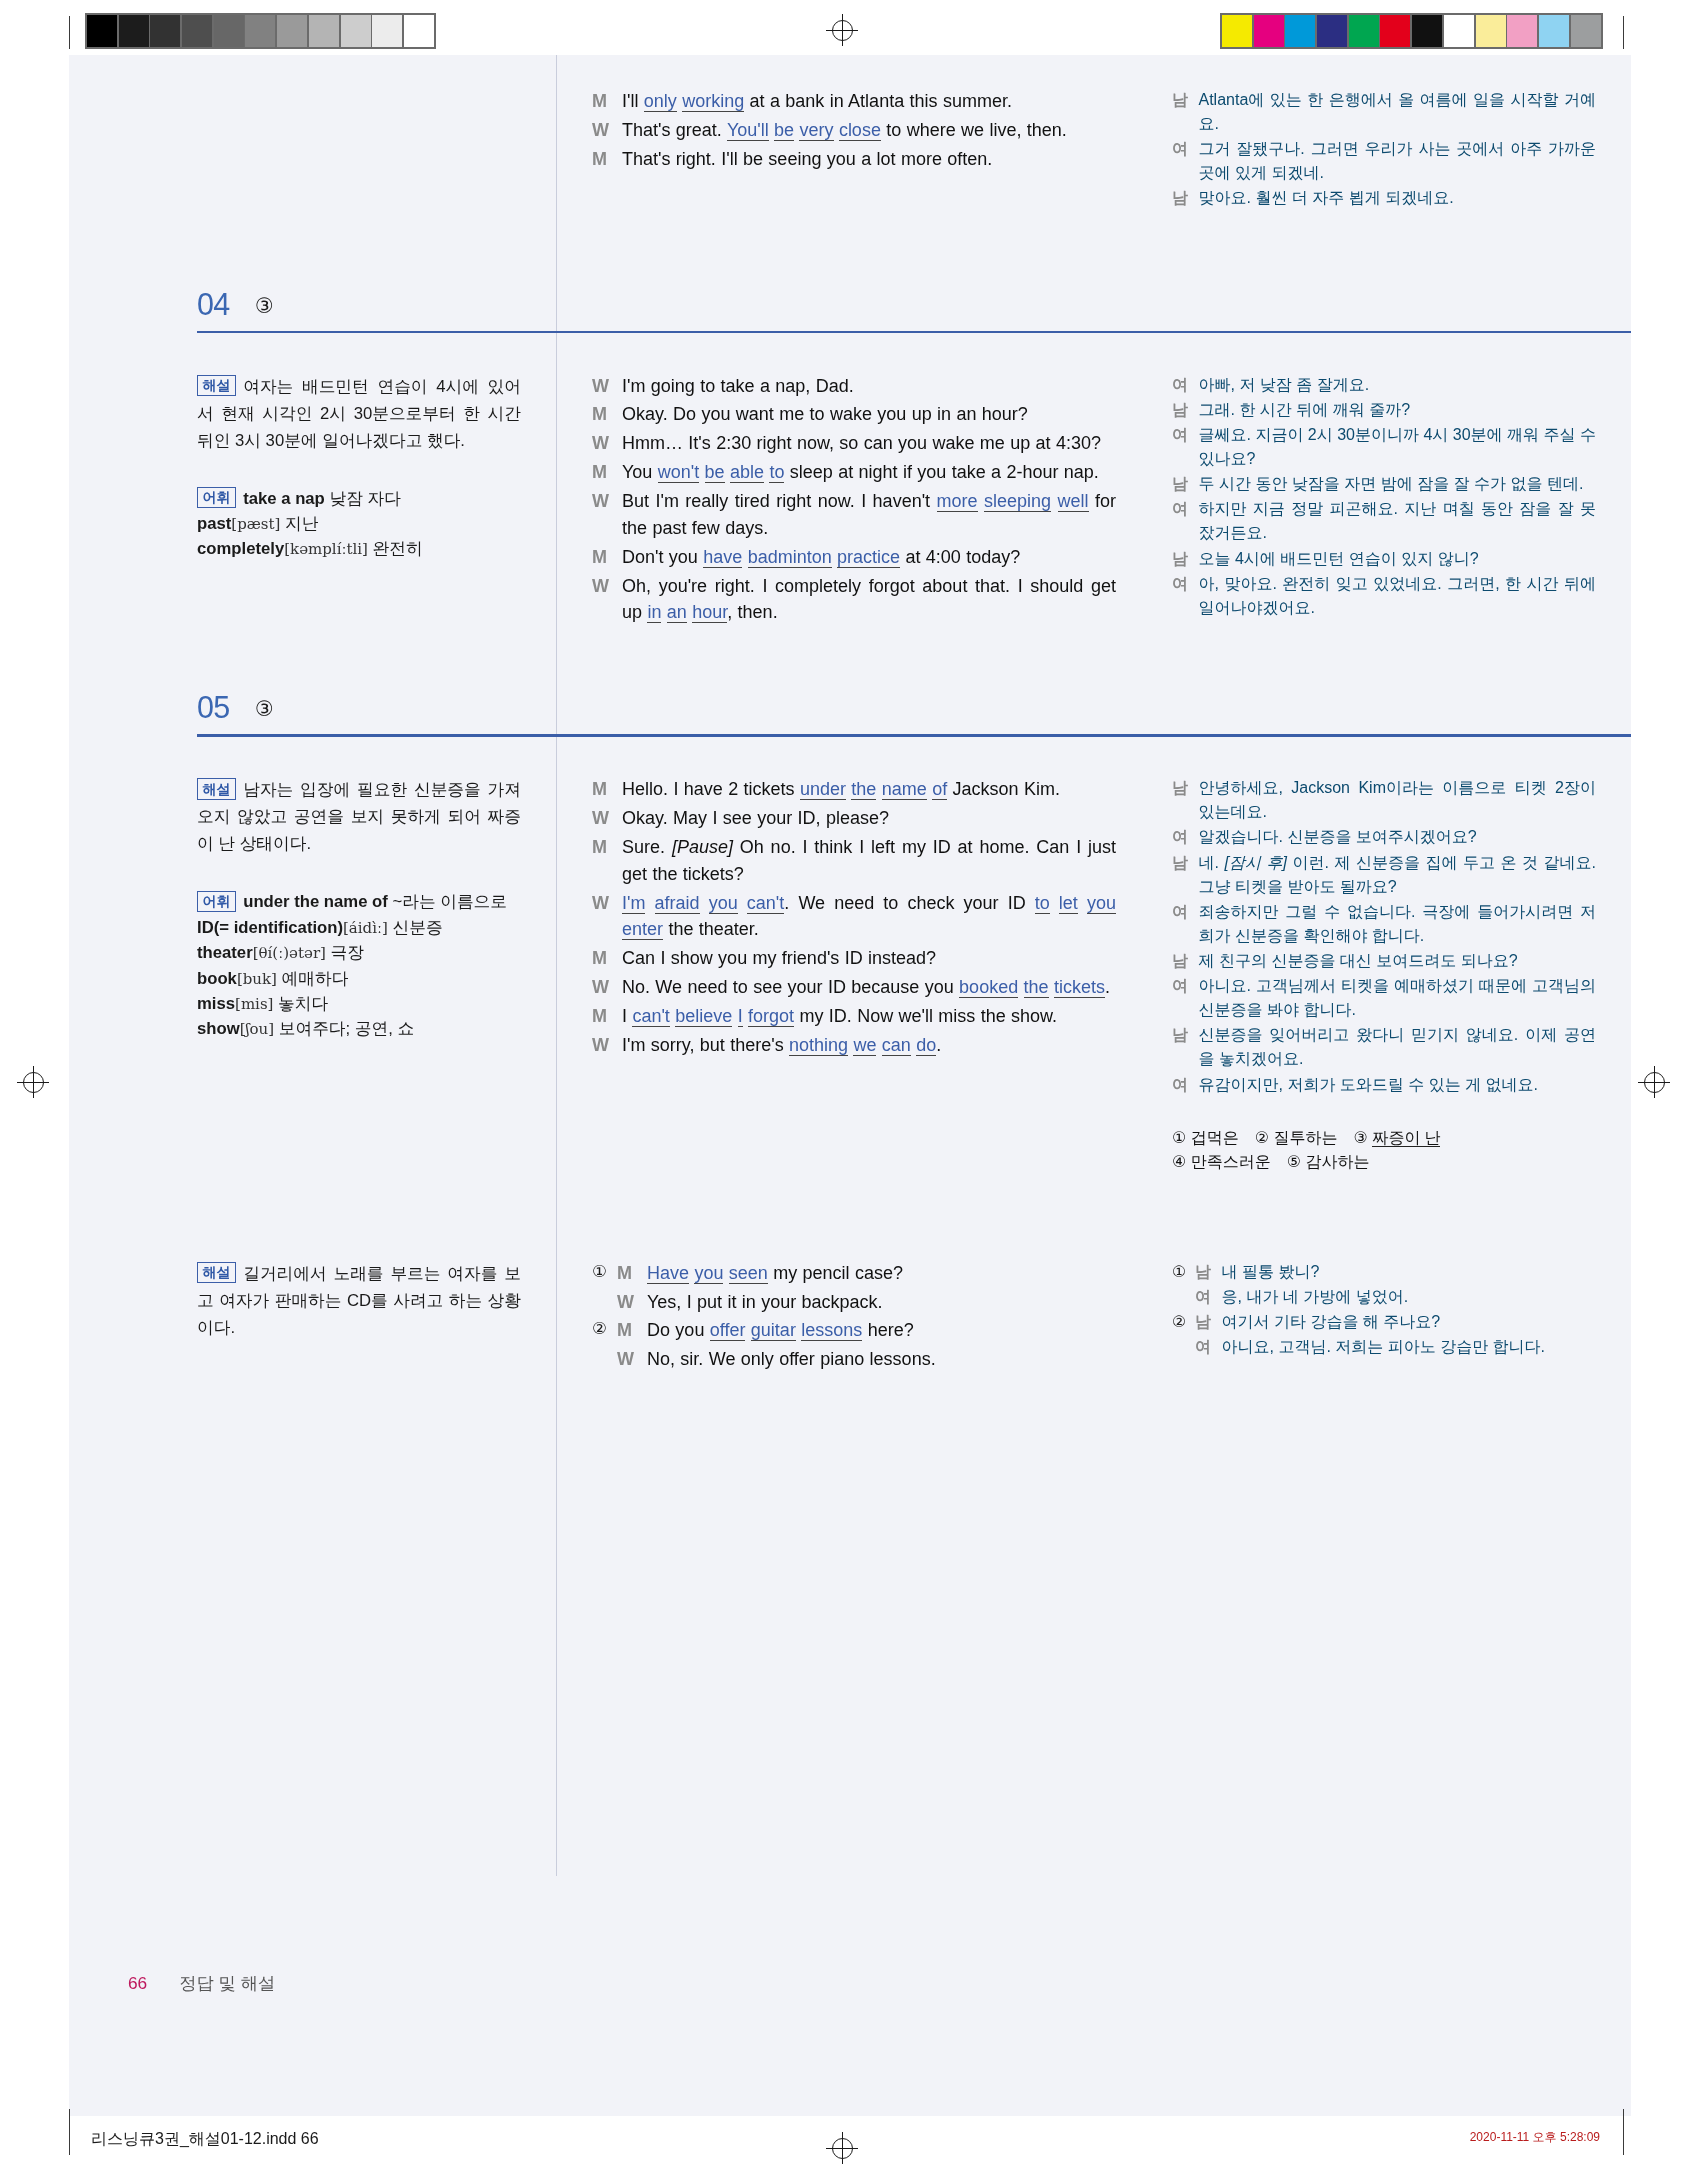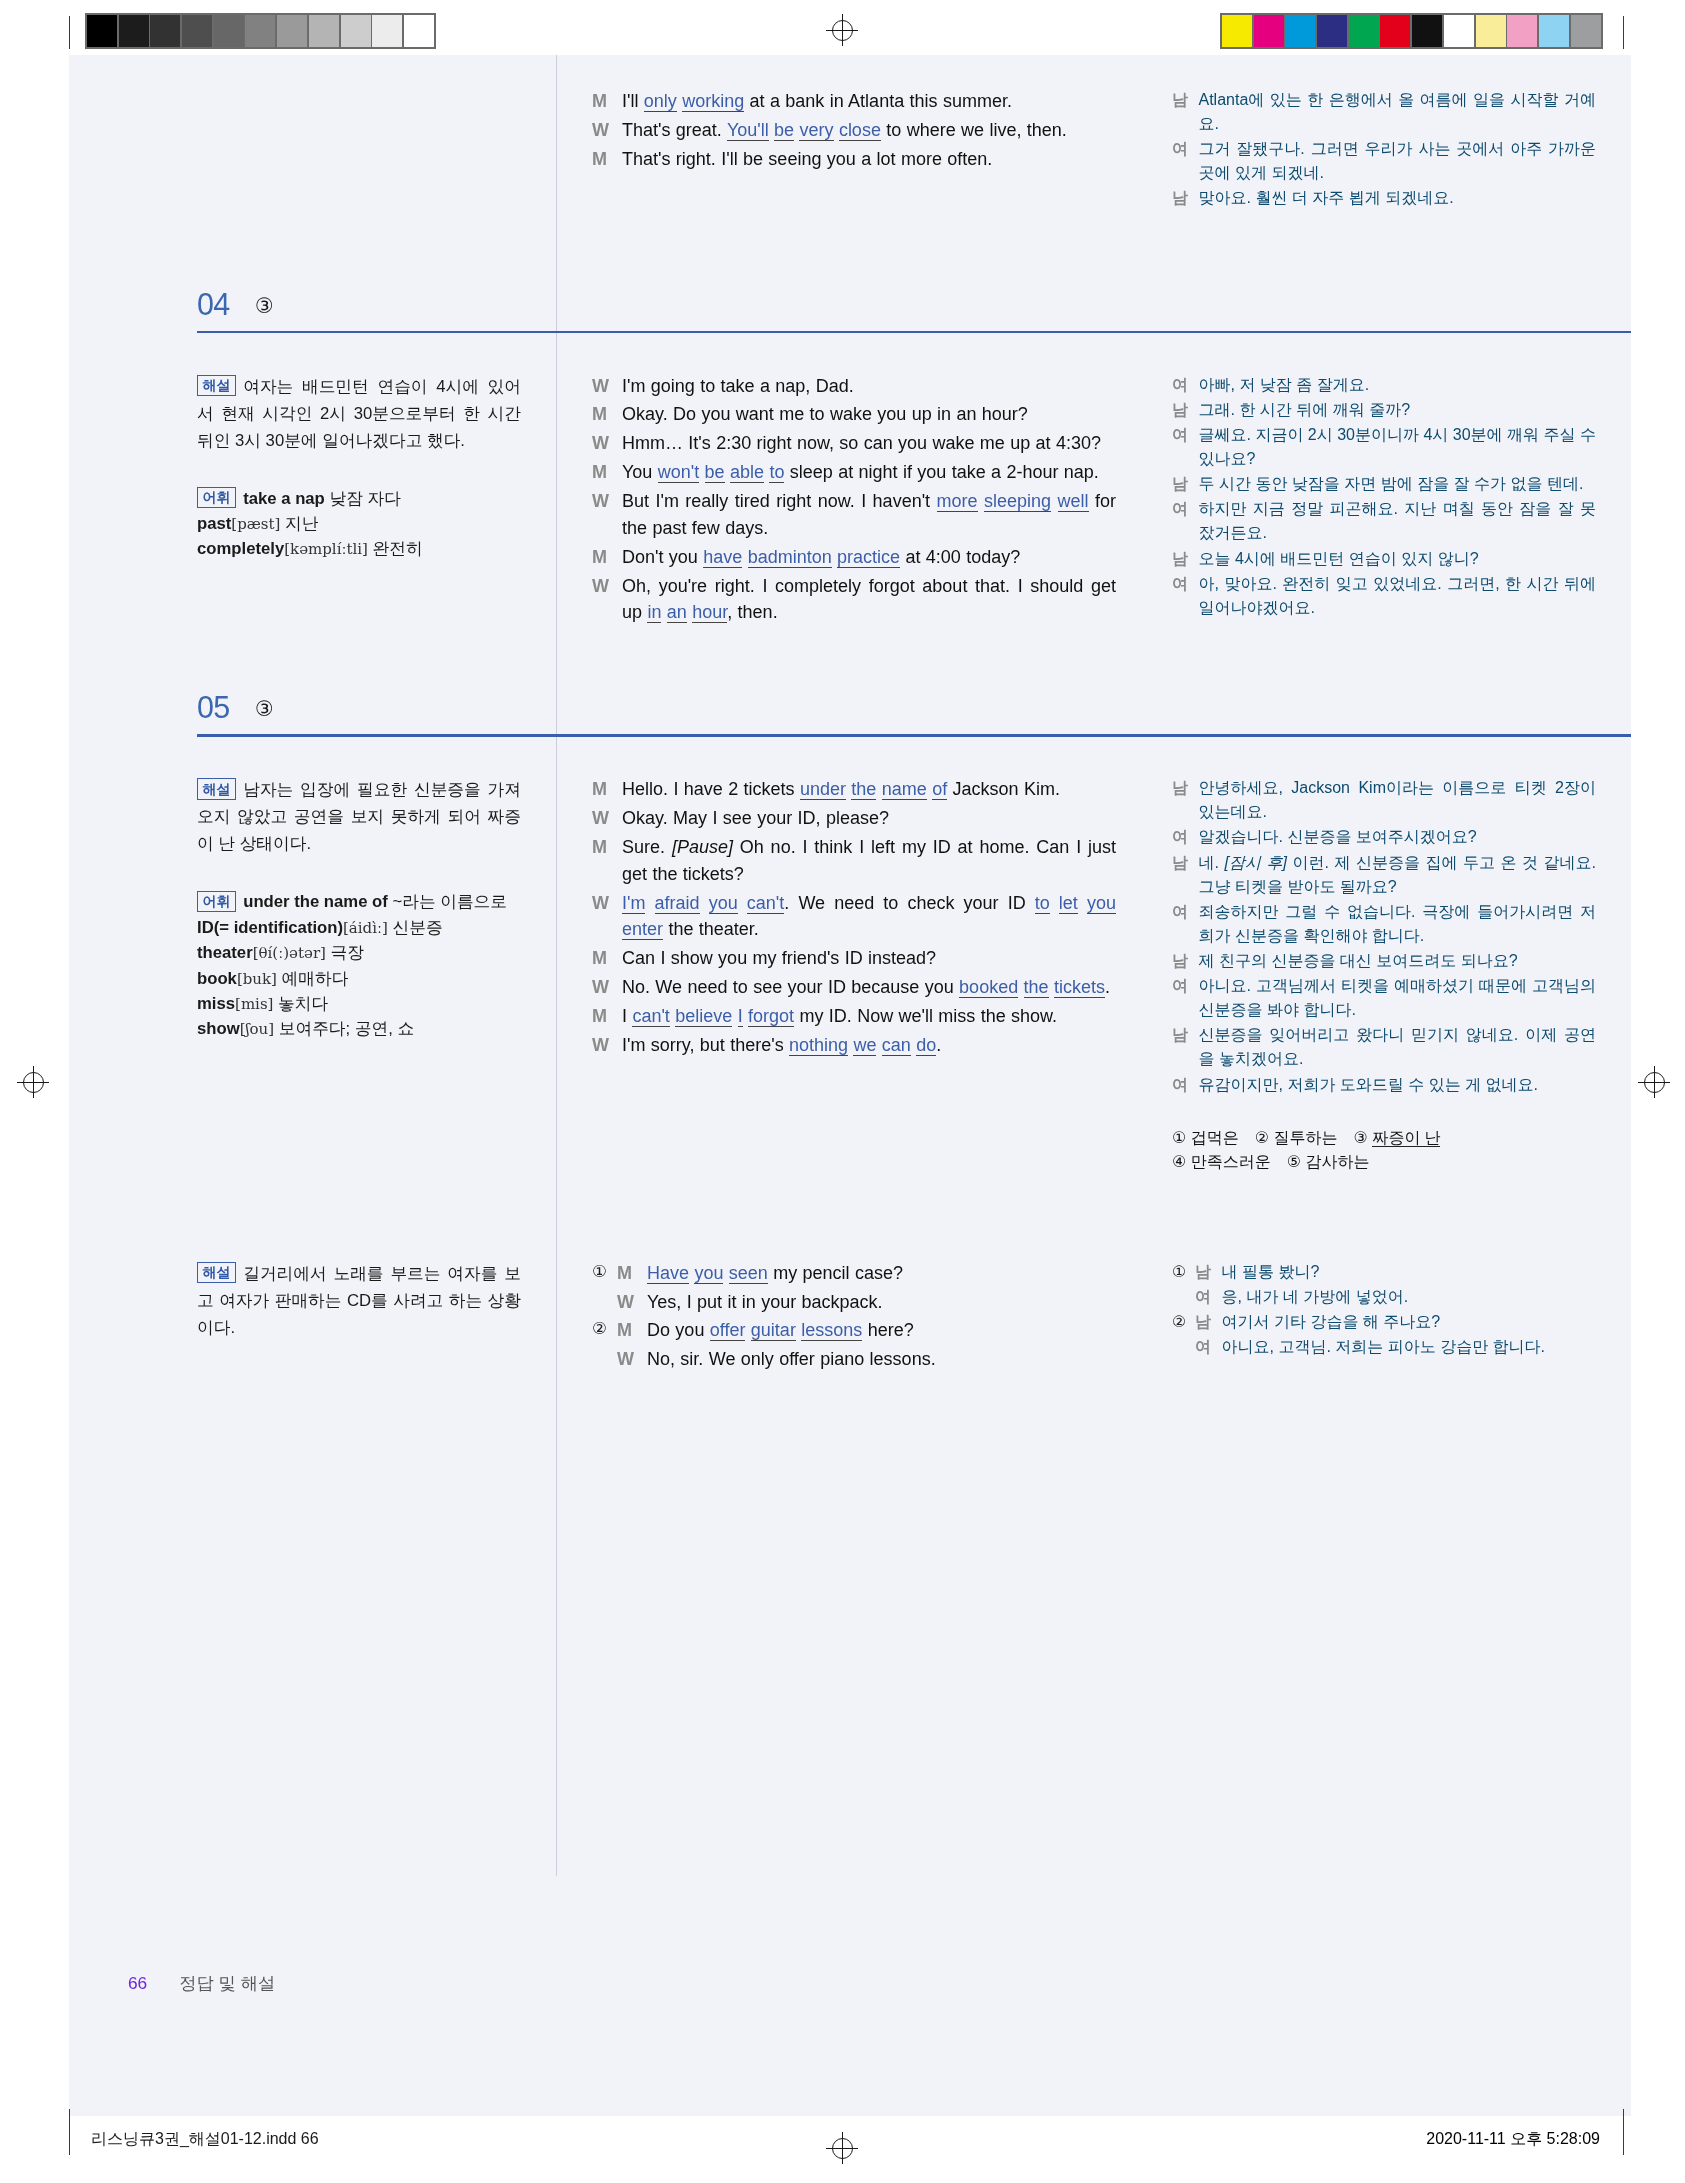--- a/index.html
+++ b/index.html
@@ -139,30 +139,30 @@
   .choices { margin-top: 29px; }
   .choices-row { display: flex; font-size: 16px; line-height: 1.5; color: #111; }
   .choice { margin-right: 16px; white-space: nowrap; }
   .choice.sel span.txt { border-bottom: 1.2px solid #222; font-family: Liberation Serif, serif; }
 
   
   .pagefoot {
     position: absolute; left: 128px; top: 1971px;
     display: flex; align-items: baseline;
   }
-  .pg-no { font-size: 17.3px; color: #6d28d9; margin-right: 32px; }
+  .pg-no { font-size: 17.3px; color: #be185d; margin-right: 32px; }
   .pg-lbl { font-size: 17.3px; color: #555; }
 
   .runfoot-left {
     position: absolute; left: 91px; top: 2129px;
     font-size: 16px; color: #1a1a1a;
   }
   .runfoot-right {
     position: absolute; right: 86px; top: 2129px;
-    font-size: 16px; color: #000000;
+    font-size: 12px; color: #b91c1c;
   }
   .runfoot-rule {
     position: absolute; left: 69px; top: 2109px; width: 1.2px; height: 46px; background: #3a3a3a;
   }
   .runfoot-rule2 {
     position: absolute; left: 1623px; top: 2109px; width: 1.2px; height: 46px; background: #3a3a3a;
   }
 </style>
 </head>
 <body>

